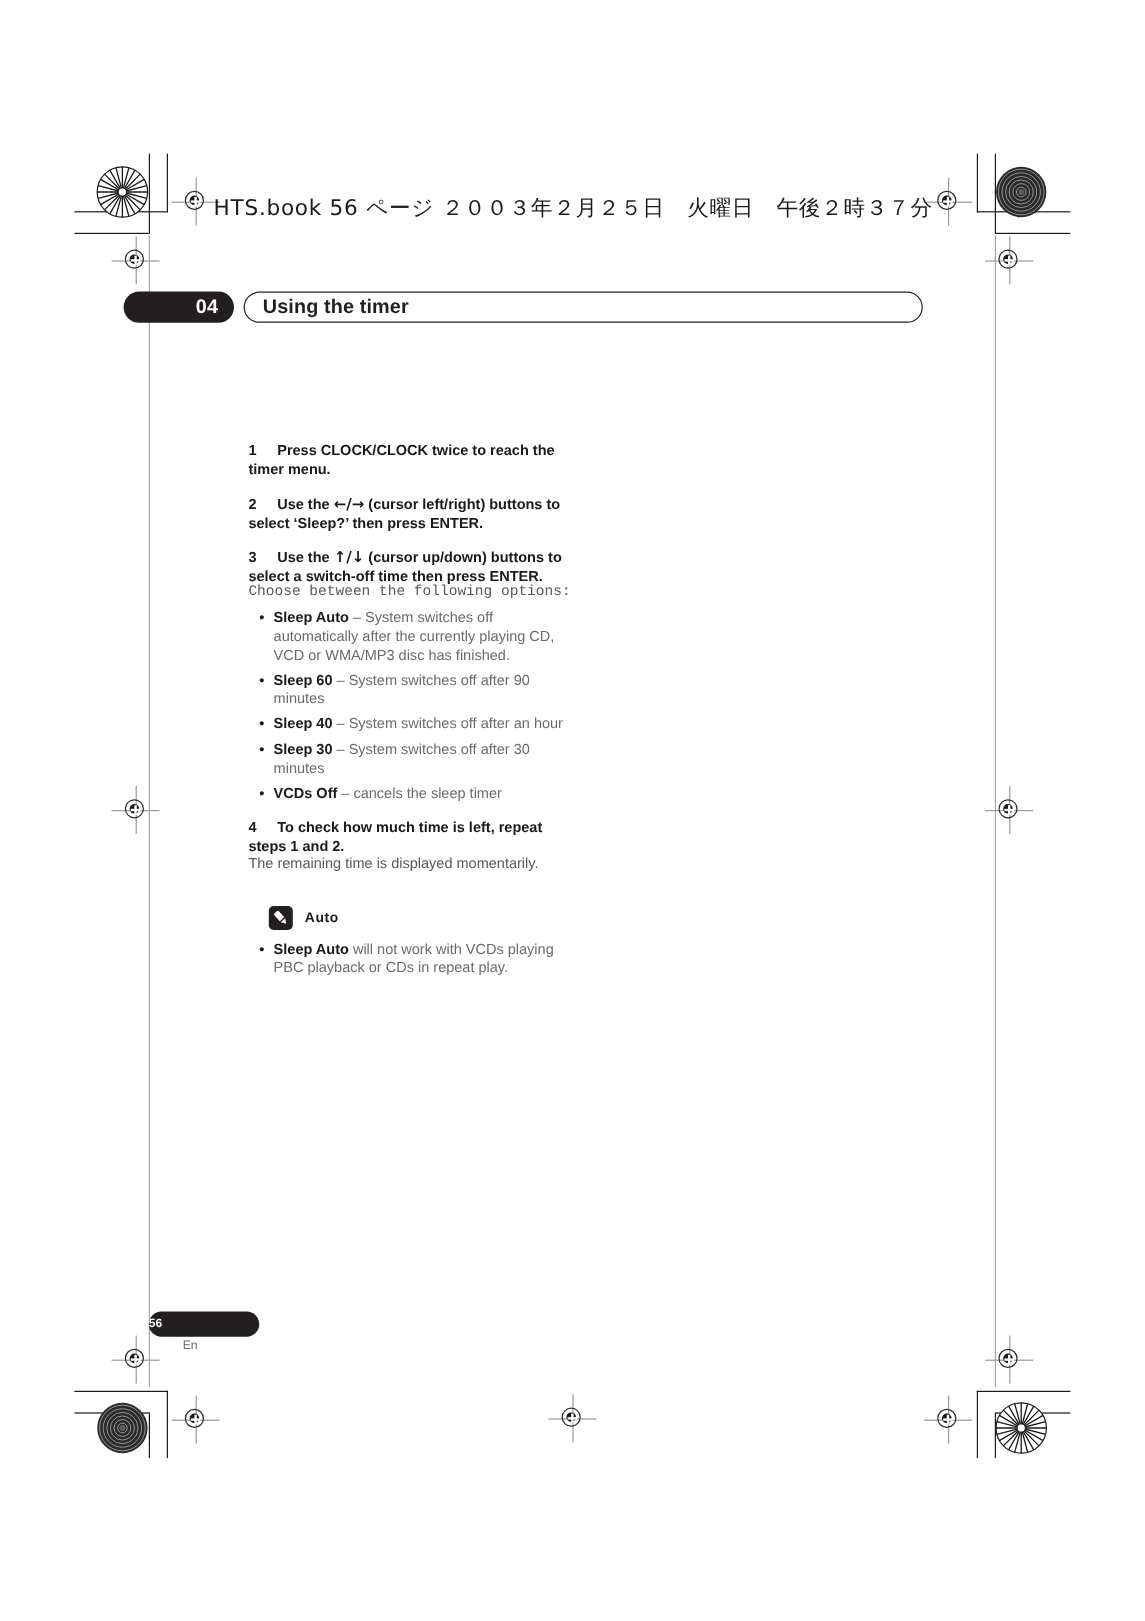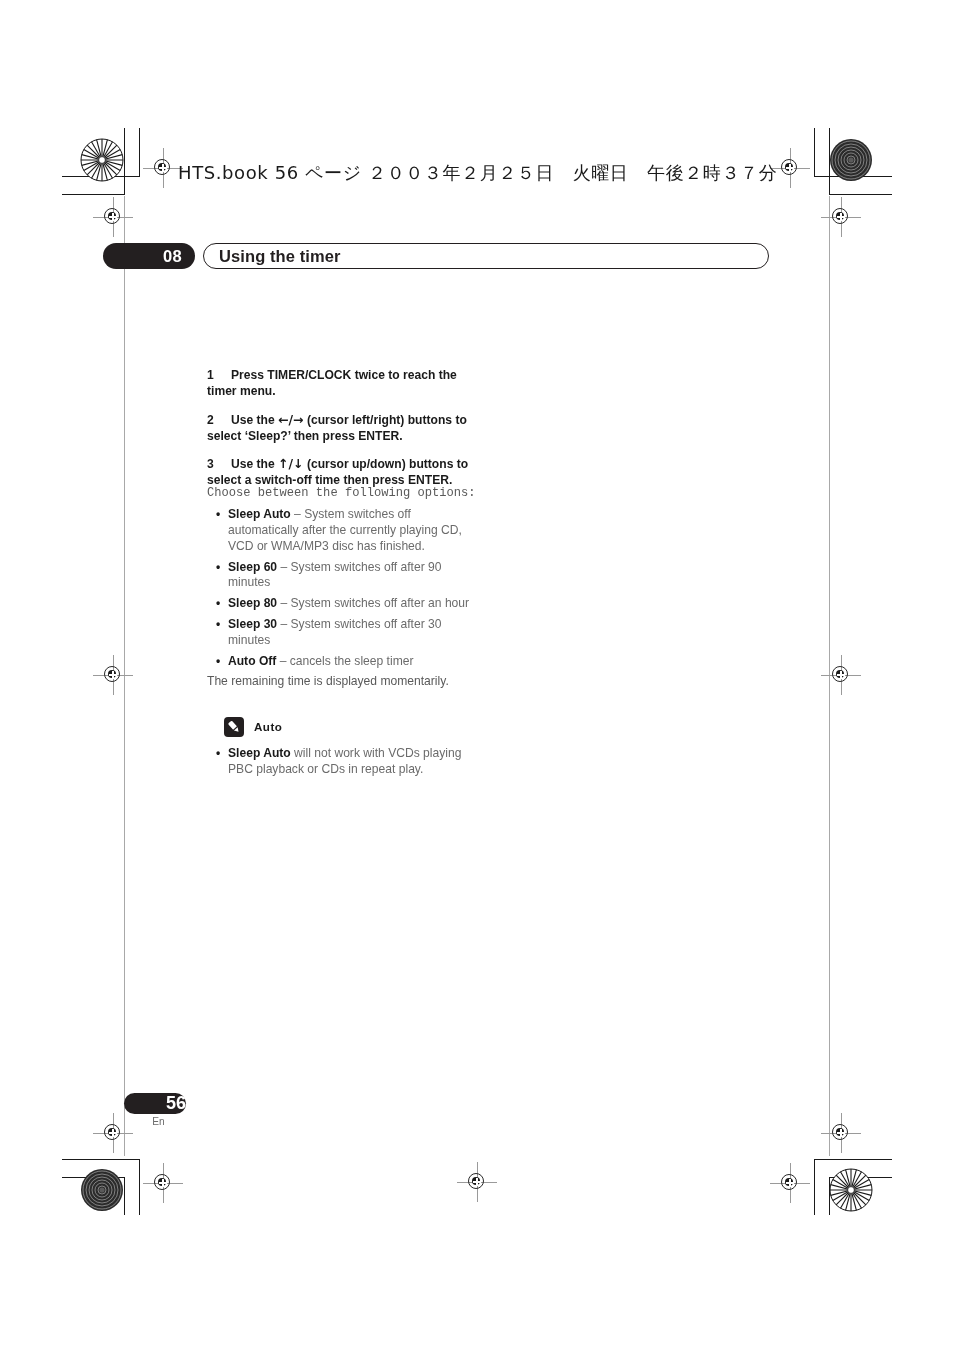--- a/index.html
+++ b/index.html
@@ -258,29 +258,29 @@
 
   
   .folio {
     position: absolute;
     left: 124px;
     top: 1093px;
     width: 69px;
     text-align: center;
   }
   .folio-badge {
-    width: 62px;
+    width: 92px;
     height: 21px;
     background: #231f20;
     border-radius: 10.5px;
     color: #ffffff;
-    font-size: 18px;
+    font-size: 10px;
     font-weight: bold;
     line-height: 21px;
-    text-align: right;
+    text-align: left;
   }
   .folio-lang {
     margin-top: 2px;
     font-size: 10.2px;
     color: #6b6b6b;
     text-align: center;
   }
 </style>
 </head>
 <body>
@@ -495,59 +495,62 @@
       <div class="cross-v"></div>
     <div class="ring"></div>
       <div class="dot"></div>
     <div class="notch-h"></div>
       <div class="notch-v"></div>
   </div>
 
   <div class="running-head">HTS.book  56 ページ  ２００３年２月２５日　火曜日　午後２時３７分</div>
 
   <div class="chapter-bar">
-    <div class="chapter-badge">08</div>
+    <div class="chapter-badge">04</div>
     <div class="chapter-title-box"></div>
     <div class="chapter-title">Using the timer</div>
   </div>
 
   <div class="content">
 
     <p class="step">
-      <span class="num">1</span><span>Press TIMER/CLOCK twice to reach the timer menu.</span>
+      <span class="num">1</span><span>Press CLOCK/CLOCK twice to reach the timer menu.</span>
     </p>
 
     <p class="step">
       <span class="num">2</span><span>Use the </span><span class="arrow">←/→</span><span> (cursor left/right) buttons to select ‘Sleep?’ then press ENTER.</span>
     </p>
 
     <p class="step" style="margin-bottom:2px;">
       <span class="num">3</span><span>Use the </span><span class="arrow">↑/↓</span><span> (cursor up/down) buttons to select a switch-off time then press ENTER.</span>
     </p>
 
     <p class="lead">Choose between the following options:</p>
 
     <ul class="opt-list">
       <li>
         <span class="bullet">•</span><b>Sleep Auto</b><span> – System switches off automatically after the currently playing CD, VCD or WMA/MP3 disc has finished.</span>
       </li>
       <li>
         <span class="bullet">•</span><b>Sleep 60</b><span> – System switches off after 90 minutes</span>
       </li>
       <li>
-        <span class="bullet">•</span><b>Sleep 80</b><span> – System switches off after an hour</span>
+        <span class="bullet">•</span><b>Sleep 40</b><span> – System switches off after an hour</span>
       </li>
       <li>
         <span class="bullet">•</span><b>Sleep 30</b><span> – System switches off after 30 minutes</span>
       </li>
       <li>
-        <span class="bullet">•</span><b>Auto Off</b><span> – cancels the sleep timer</span>
+        <span class="bullet">•</span><b>VCDs Off</b><span> – cancels the sleep timer</span>
       </li>
     </ul>
 
+    <p class="step" style="margin-bottom:2px;">
+      <span class="num">4</span><span>To check how much time is left, repeat steps 1 and 2.</span>
+    </p>
     <p class="tail">The remaining time is displayed momentarily.</p>
 
     <div class="note-block">
       <div class="note-head">
         <span class="note-icon">
           <svg width="20" height="20" viewBox="0 0 20 20">
             <g transform="rotate(-42 10 10)">
               <rect x="7.6" y="3.6" width="5.0" height="8.6" rx="1.1" fill="#ffffff"></rect>
               <rect x="7.6" y="11.4" width="5.0" height="1.5" fill="#231f20"></rect>
               <polygon points="7.6,12.6 12.6,12.6 10.1,16.6" fill="#ffffff"></polygon>

